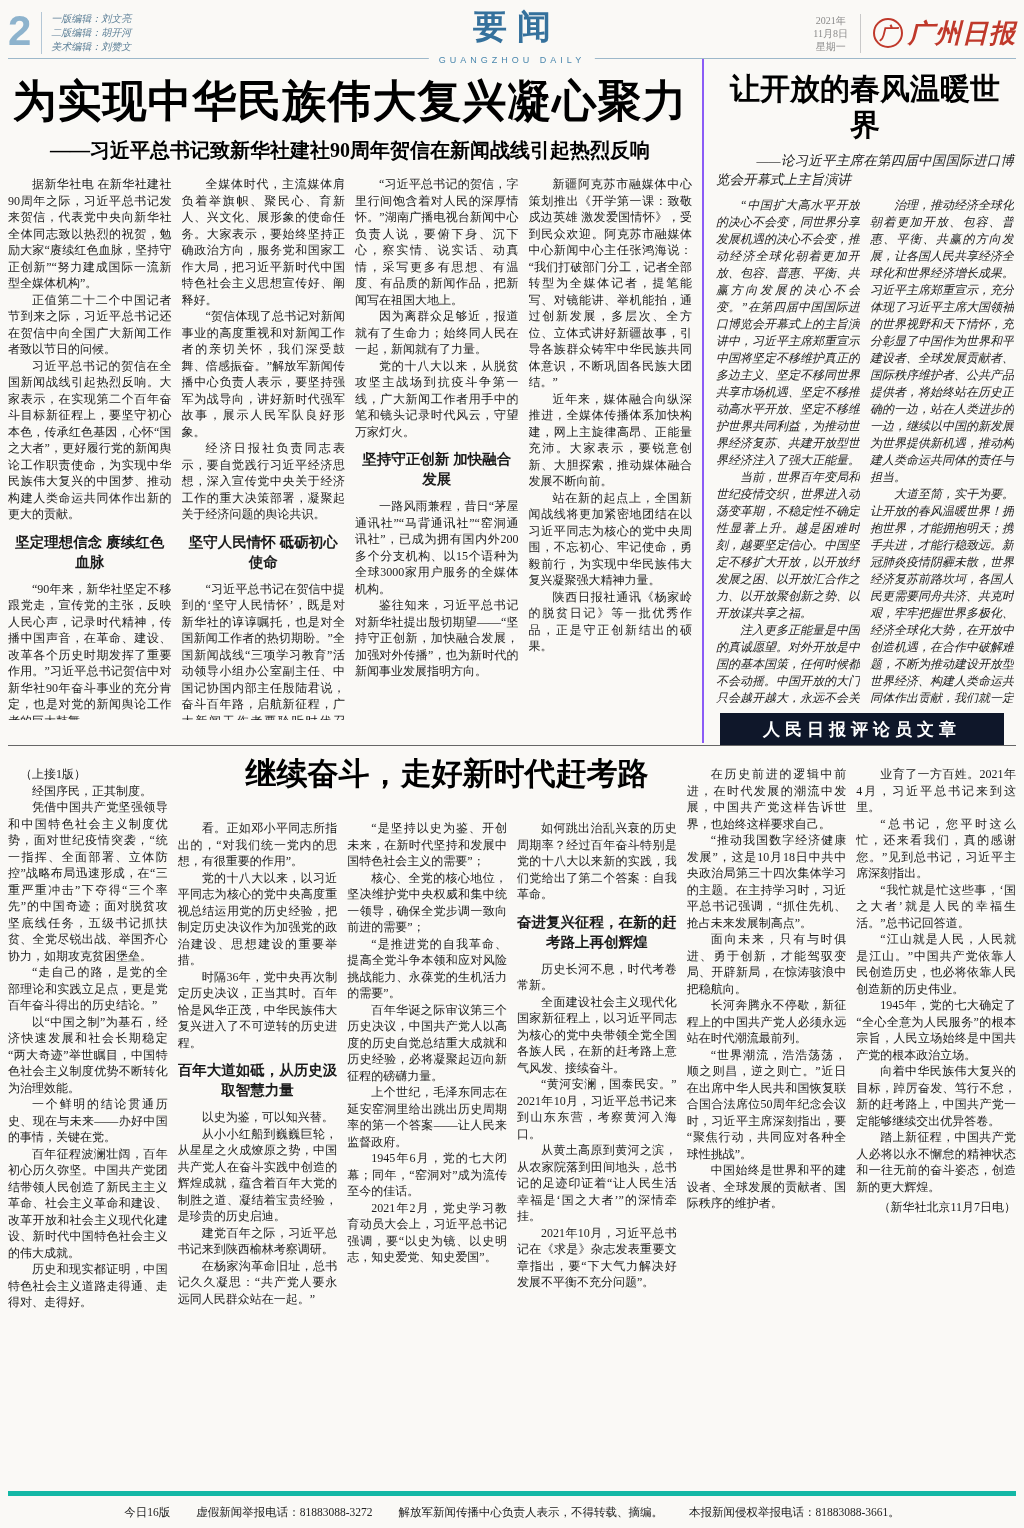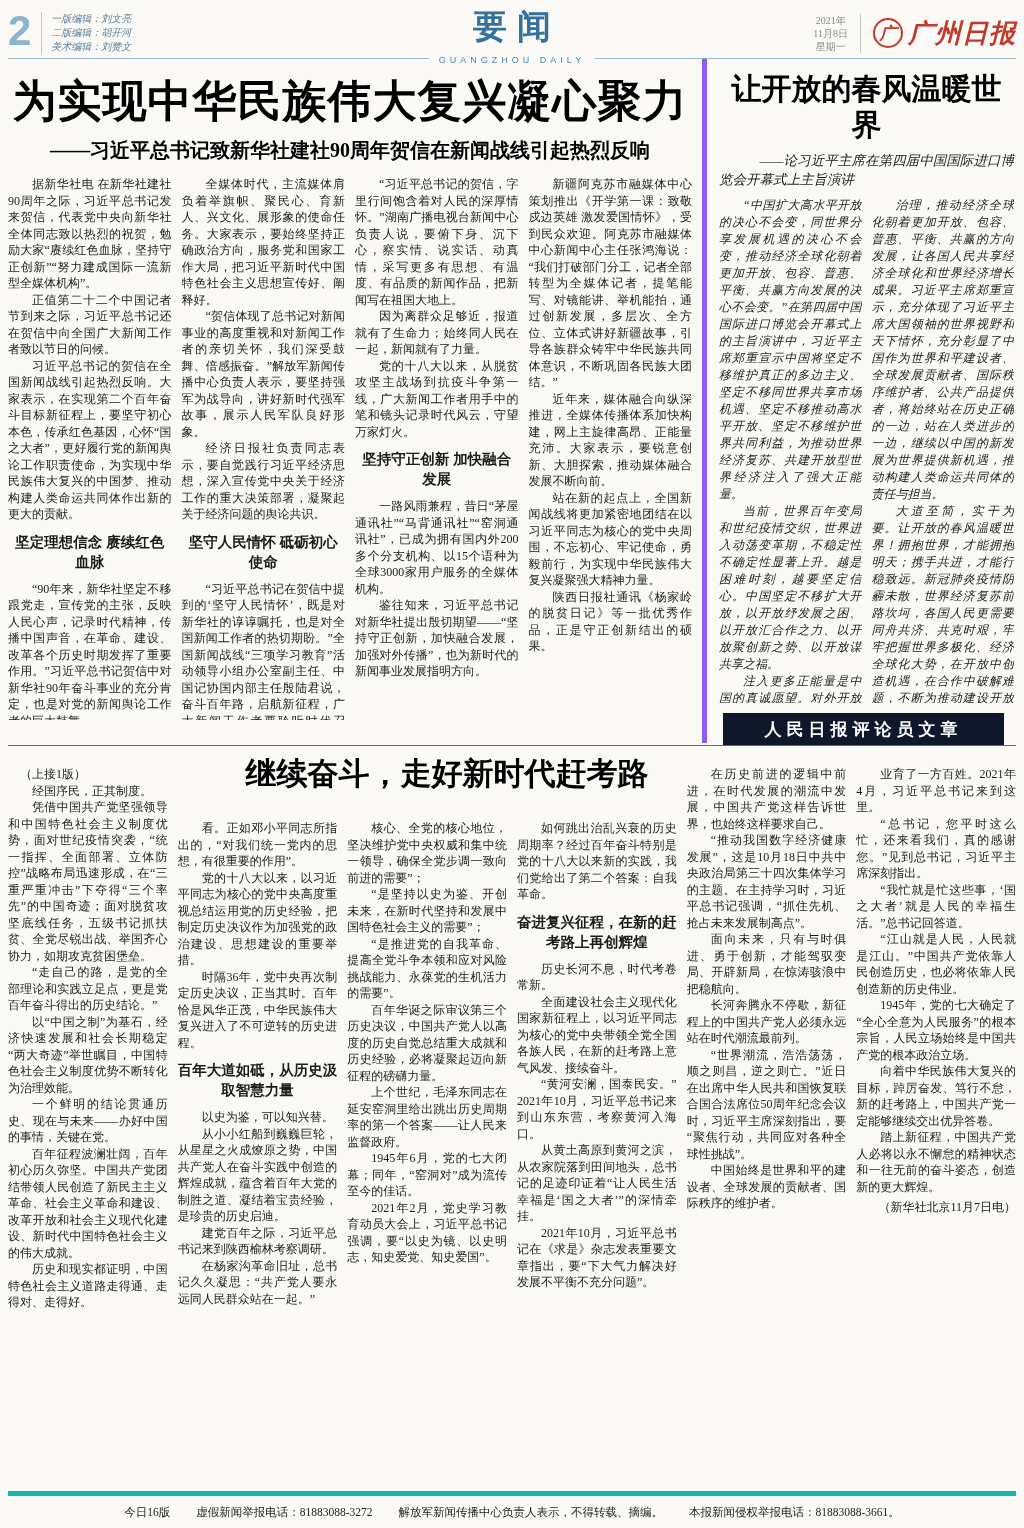--- a/index.html
+++ b/index.html
@@ -36,21 +36,21 @@
   .main-subtitle{font-size:20px;font-weight:bold;text-align:center;margin:10px 0 0 0;color:#000;}
   .cols{display:flex;gap:10px;margin-top:12px;overflow:hidden;text-align:justify;}
   .cols .col{flex:1;overflow:hidden;font-size:12px;line-height:16.5px;}
   .main-cols{height:544px;}
   .para{margin:0;text-indent:2em;}
   .note{margin:0;text-indent:1em;}
   .subhead{font-family:"Liberation Sans","DejaVu Sans",sans-serif;font-weight:bold;font-size:14.5px;line-height:20px;
     text-align:center;text-indent:0;margin:9px 0;}
   .dateline{margin:4px 0 0 0;text-align:right;text-indent:0;}
 
-  .right-article{flex:1;border-left:5px solid #8b5cf6;margin-left:6px;box-sizing:border-box;padding:8px 2px 0 12px;}
+  .right-article{flex:1;border-left:2px solid #8b5cf6;margin-left:6px;box-sizing:border-box;padding:8px 2px 0 12px;}
   .right-headline{font-family:"Liberation Sans","DejaVu Sans",sans-serif;font-weight:900;font-size:30px;line-height:36px;
     text-align:center;margin:4px 0 0 0;color:#000;}
   .right-subtitle{font-size:13.5px;line-height:19px;font-style:italic;margin:8px 0 0 0;text-indent:3em;text-align:justify;}
   .right-cols{height:506px;margin-top:8px;}
   .right-cols .col{font-style:italic;font-size:12px;line-height:17px;}
   .banner{background:#0f172a;color:#fff;font-family:"Liberation Sans","DejaVu Sans",sans-serif;font-weight:bold;
     font-size:17px;letter-spacing:5px;text-align:center;padding:5px 0;margin:10px 10px 0 4px;}
 
   
   .bottom-zone{position:relative;border-top:1px solid #666;margin-top:2px;padding-top:8px;height:742px;box-sizing:border-box;}
@@ -168,22 +168,22 @@
           <p class="para">看。正如邓小平同志所指出的，“对我们统一党内的思想，有很重要的作用”。</p>
           <p class="para">党的十八大以来，以习近平同志为核心的党中央高度重视总结运用党的历史经验，把制定历史决议作为加强党的政治建设、思想建设的重要举措。</p>
           <p class="para">时隔36年，党中央再次制定历史决议，正当其时。百年恰是风华正茂，中华民族伟大复兴进入了不可逆转的历史进程。</p>
           <div class="subhead">百年大道如砥，从历史汲取智慧力量</div>
           <p class="para">以史为鉴，可以知兴替。</p>
           <p class="para">从小小红船到巍巍巨轮，从星星之火成燎原之势，中国共产党人在奋斗实践中创造的辉煌成就，蕴含着百年大党的制胜之道、凝结着宝贵经验，是珍贵的历史启迪。</p>
           <p class="para">建党百年之际，习近平总书记来到陕西榆林考察调研。</p>
           <p class="para">在杨家沟革命旧址，总书记久久凝思：“共产党人要永远同人民群众站在一起。”</p>
         </div>
       <div class="col pad">
+          <p class="para">“是坚持以史为鉴、开创未来，在新时代坚持和发展中国特色社会主义的需要”；</p>
           <p class="para">核心、全党的核心地位，坚决维护党中央权威和集中统一领导，确保全党步调一致向前进的需要”；</p>
-          <p class="para">“是坚持以史为鉴、开创未来，在新时代坚持和发展中国特色社会主义的需要”；</p>
           <p class="para">“是推进党的自我革命、提高全党斗争本领和应对风险挑战能力、永葆党的生机活力的需要”。</p>
           <p class="para">百年华诞之际审议第三个历史决议，中国共产党人以高度的历史自觉总结重大成就和历史经验，必将凝聚起迈向新征程的磅礴力量。</p>
           <p class="para">上个世纪，毛泽东同志在延安窑洞里给出跳出历史周期率的第一个答案——让人民来监督政府。</p>
           <p class="para">1945年6月，党的七大闭幕；同年，“窑洞对”成为流传至今的佳话。</p>
           <p class="para">2021年2月，党史学习教育动员大会上，习近平总书记强调，要“以史为镜、以史明志，知史爱党、知史爱国”。</p>
         </div>
       <div class="col pad">
           <p class="para">如何跳出治乱兴衰的历史周期率？经过百年奋斗特别是党的十八大以来新的实践，我们党给出了第二个答案：自我革命。</p>
           <div class="subhead">奋进复兴征程，在新的赶考路上再创辉煌</div>
           <p class="para">历史长河不息，时代考卷常新。</p>

